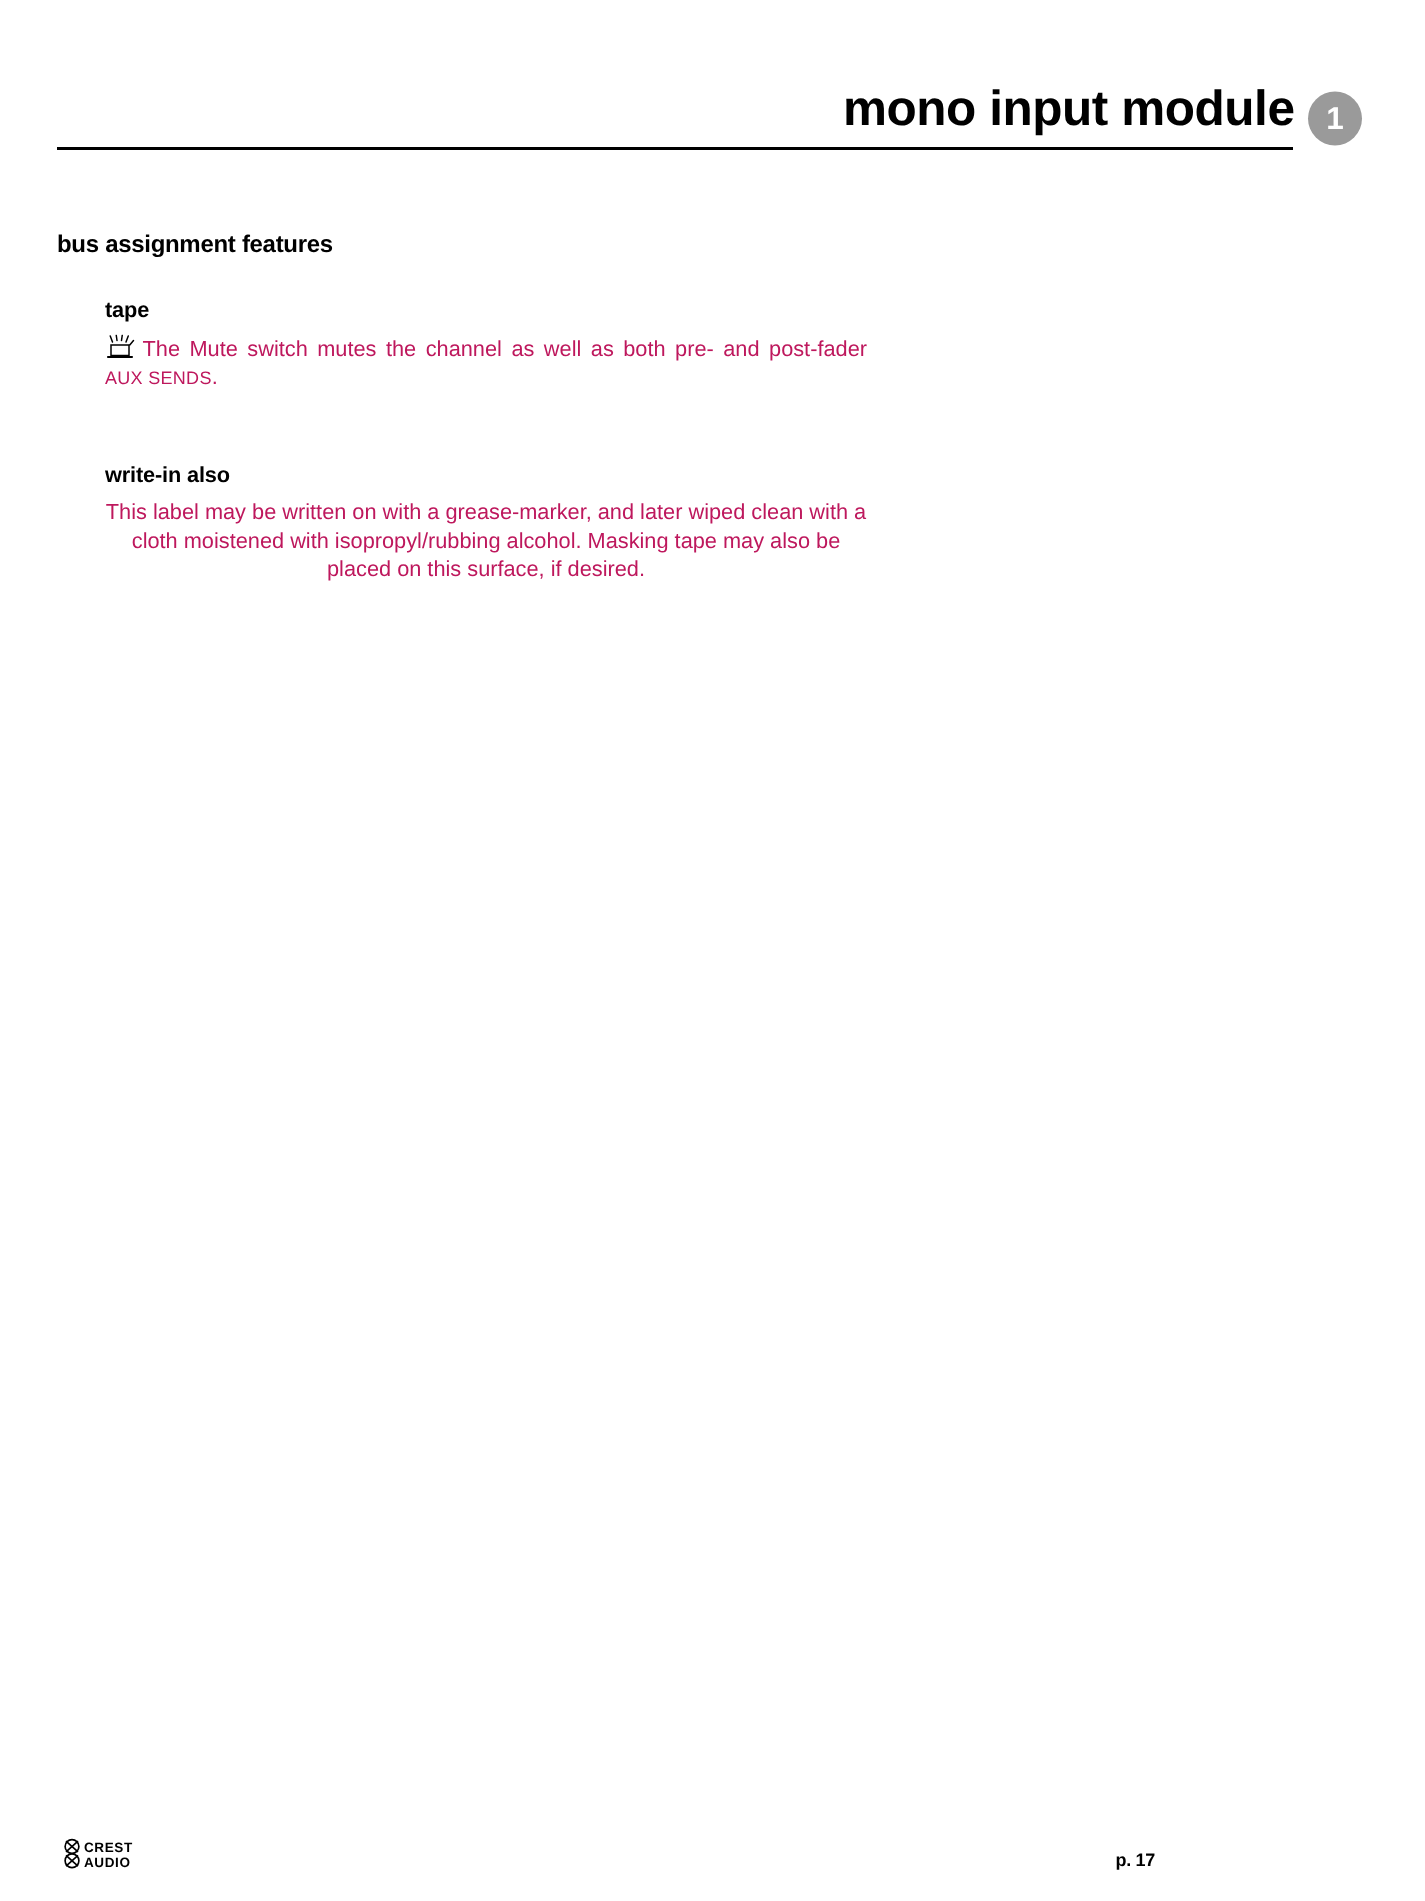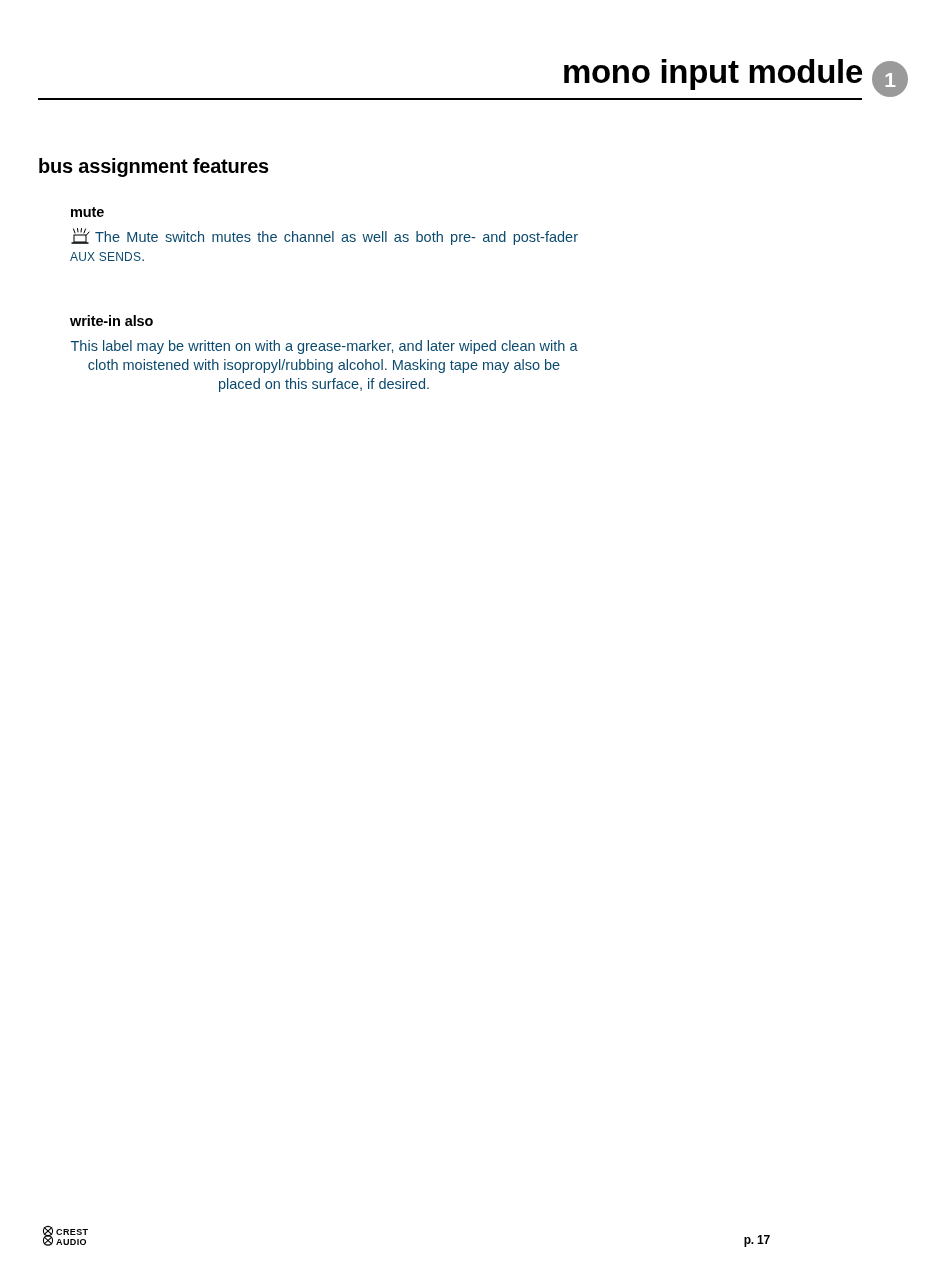--- a/index.html
+++ b/index.html
@@ -62,42 +62,42 @@
   }
 
   
   .content {
     position: absolute;
     left: 38px;
     top: 155px;
     width: 600px;
   }
   .section-title {
-    font-size: 20px;
+    font-size: 16px;
     font-weight: bold;
     letter-spacing: -0.2px;
     margin: 0 0 26px 0;
     color: #000;
   }
   .subsection {
     margin-left: 32px;
     width: 508px;
   }
   .sub-title {
     font-size: 14.5px;
     font-weight: bold;
     margin: 0 0 8px 0;
     letter-spacing: -0.1px;
   }
   .body-text {
     font-size: 14.5px;
     line-height: 1.33;
     text-align: justify;
     margin: 0;
-    color: #0c4a6e;
+    color: #be185d;
   }
   .body-text.ragged {
     text-align: center;
   }
   .smallcaps {
     font-size: 12px;
     letter-spacing: 0.2px;
   }
   .block-gap {
     height: 46px;
@@ -143,21 +143,21 @@
   <div class="header-title">mono input module</div>
   <div class="header-rule"></div>
   <div class="chapter-badge">1</div>
 </div>
 
 <div class="content">
 
   <h1 class="section-title">bus assignment features</h1>
 
   <div class="subsection">
-    <h2 class="sub-title">mute</h2>
+    <h2 class="sub-title">tape</h2>
     <p class="body-text">
       <span class="mute-icon">
         <svg viewBox="0 0 22 17" width="22" height="17" aria-hidden="true">
           <g stroke="#000" stroke-width="1" fill="none" stroke-linecap="round">
             <line x1="5" y1="5" x2="3.5" y2="1"></line>
             <line x1="8" y1="4" x2="7.5" y2="0.5"></line>
             <line x1="11" y1="4" x2="11.5" y2="0.5"></line>
             <line x1="14" y1="5" x2="15.5" y2="1"></line>
             <line x1="16.5" y1="7" x2="19" y2="4"></line>
             <rect x="4" y="7" width="12" height="7"></rect>

